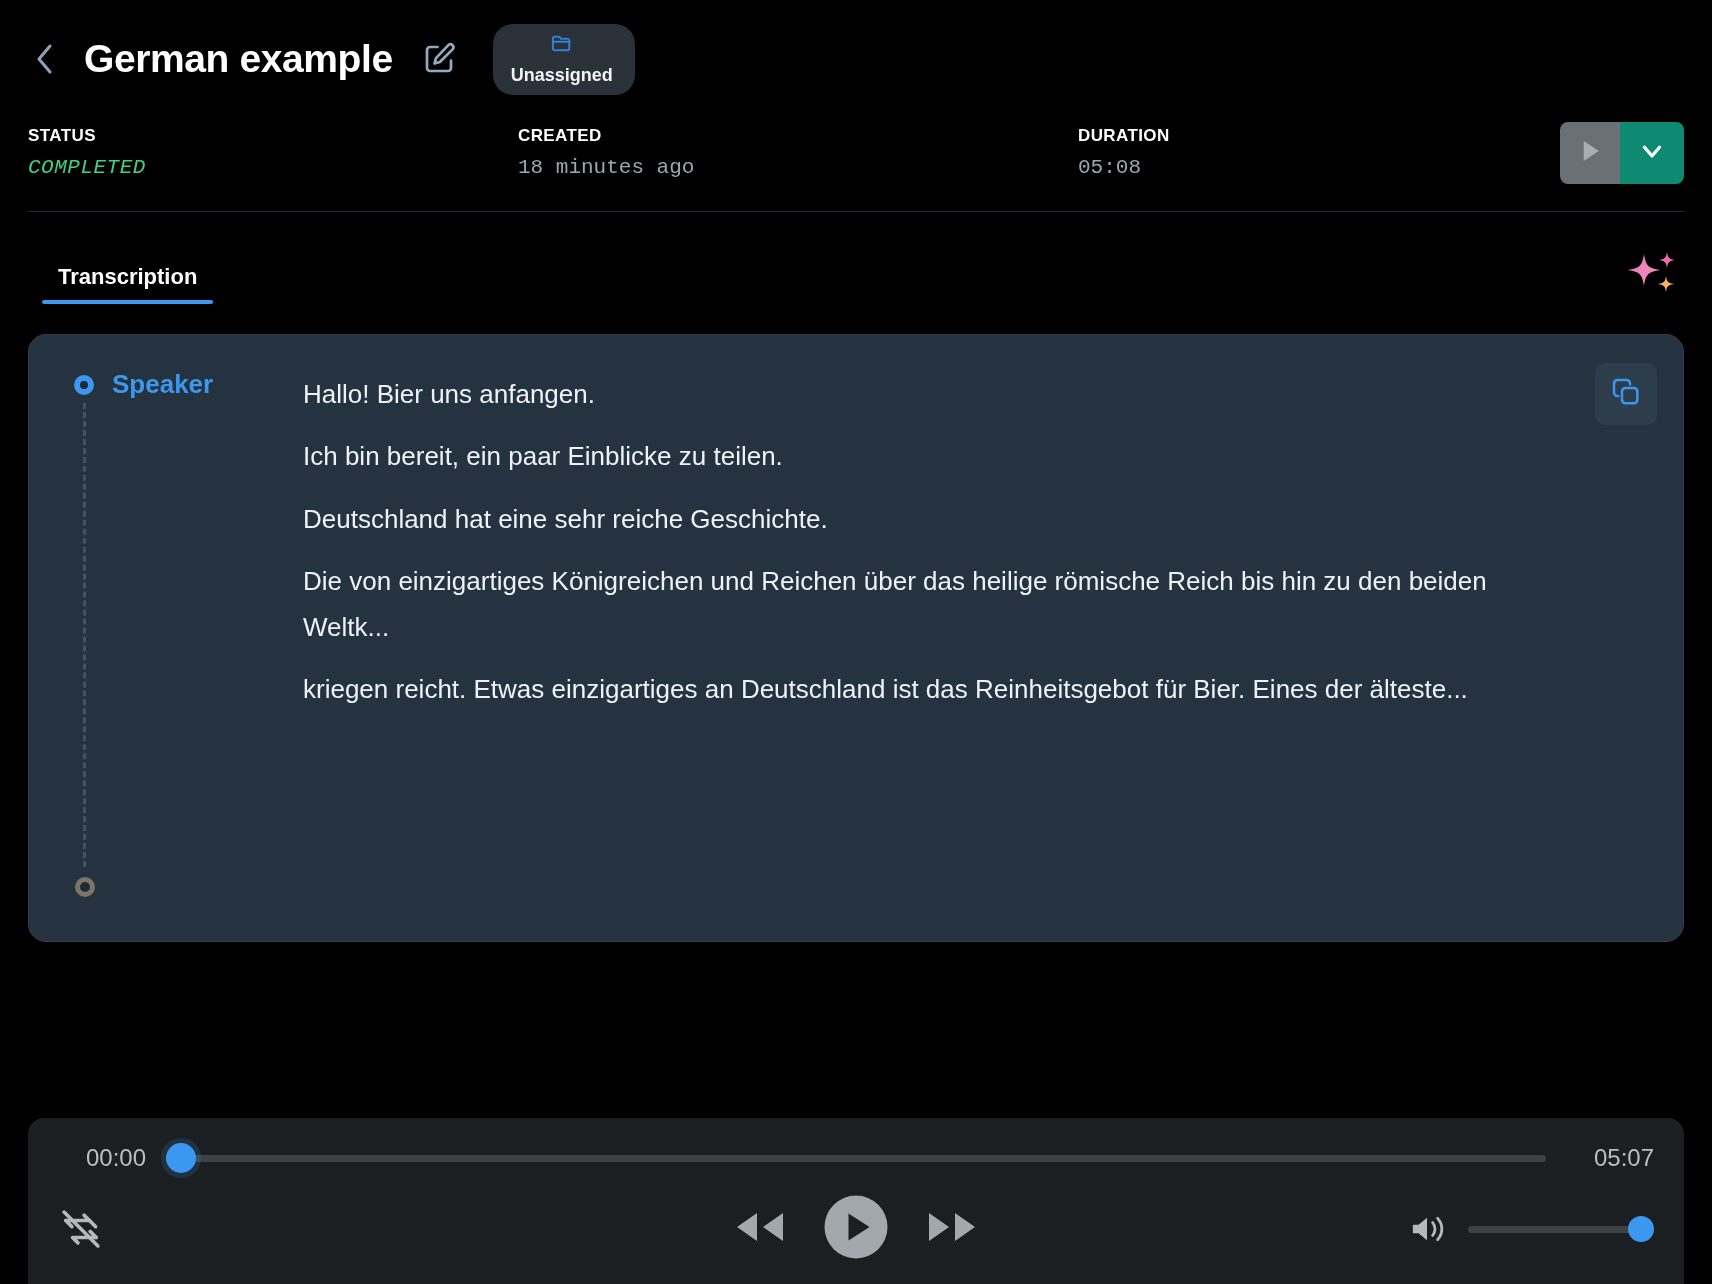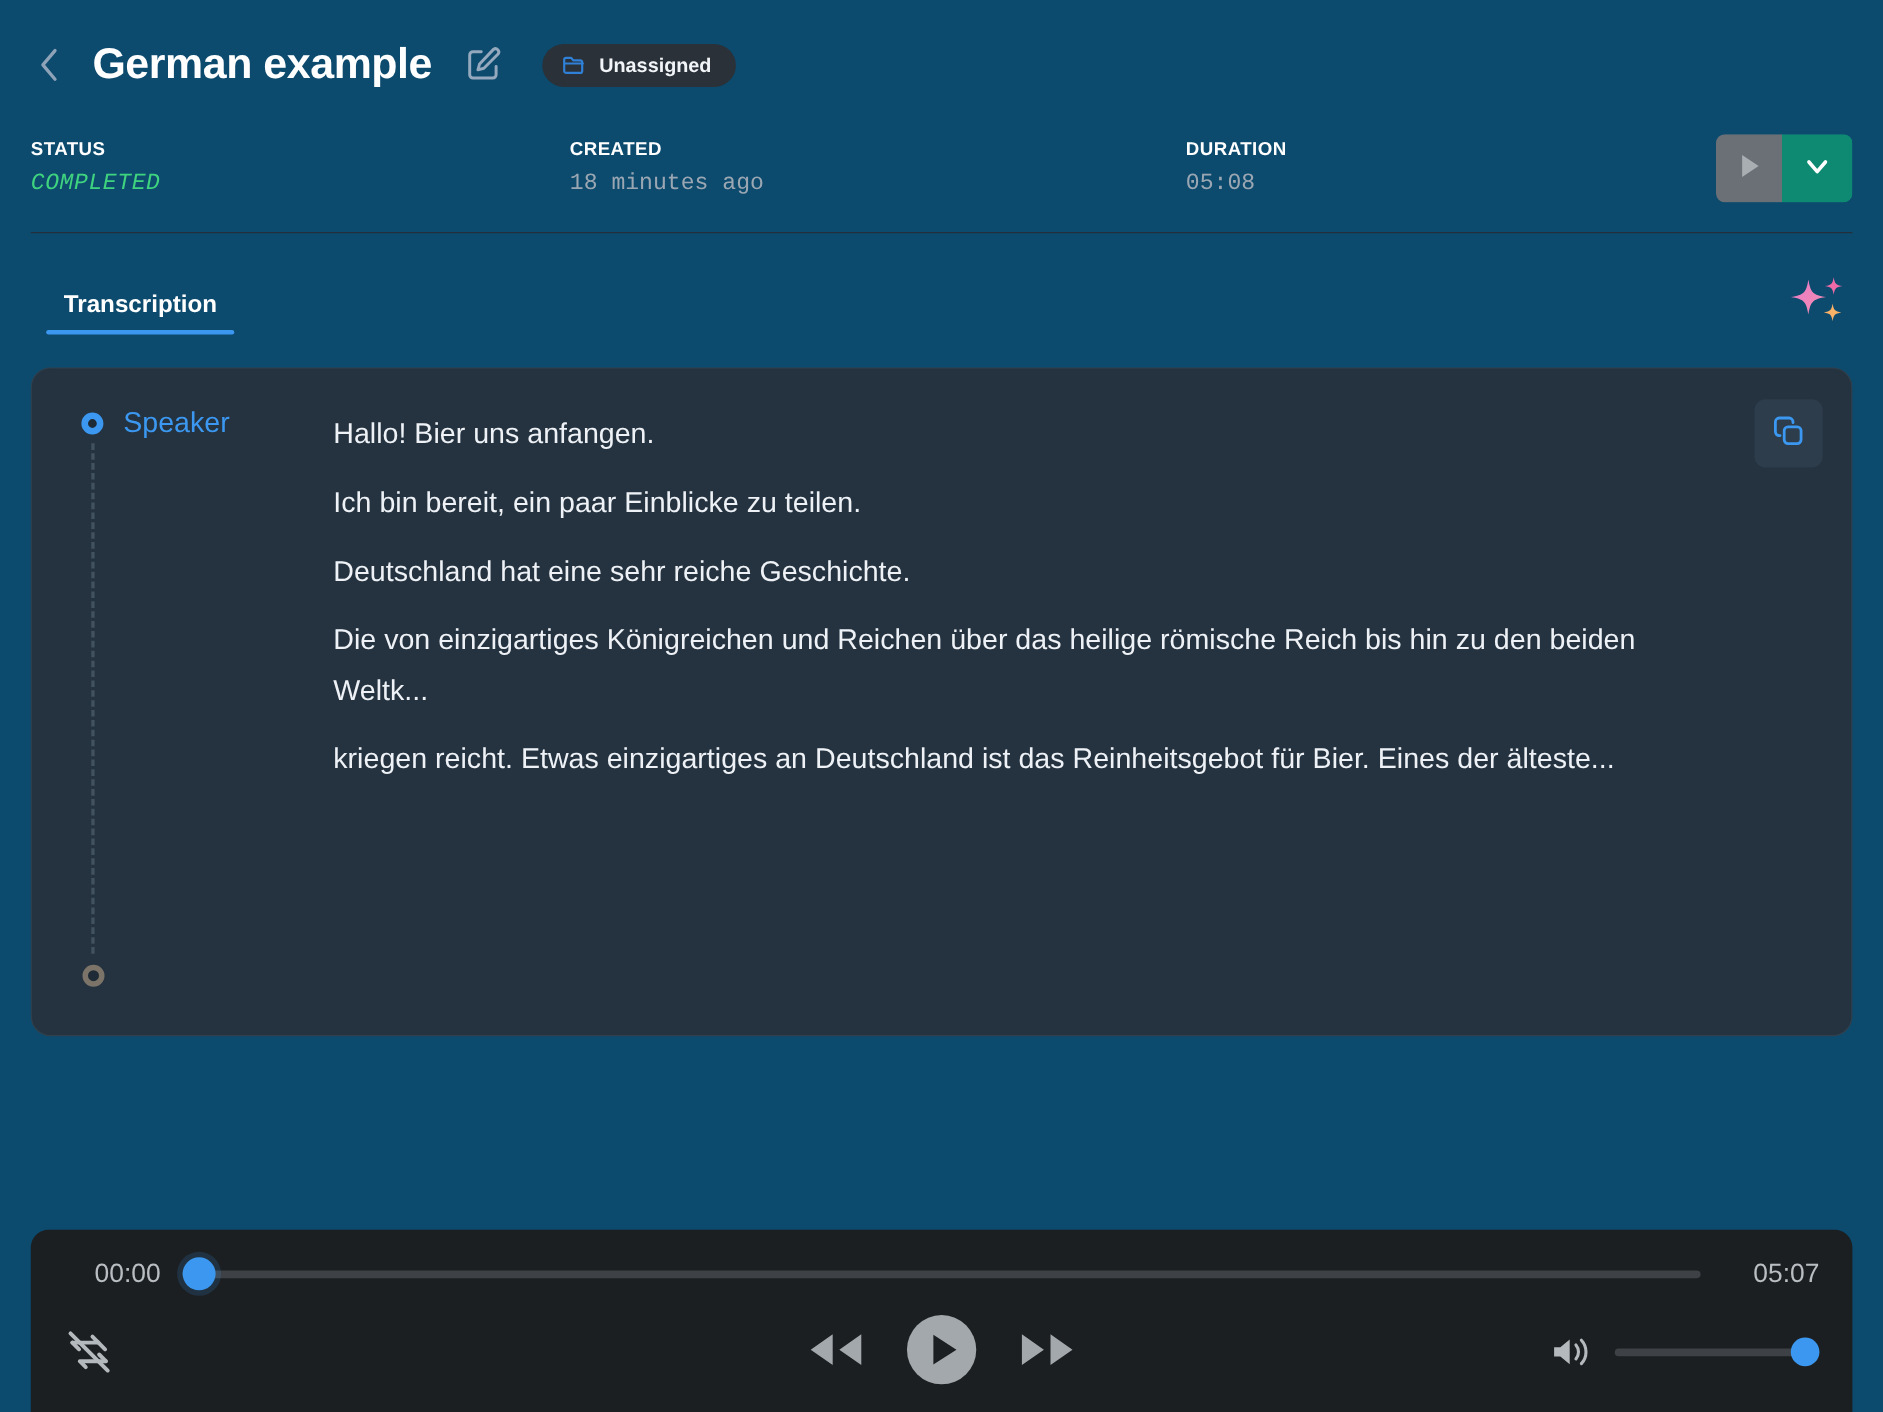--- a/index.html
+++ b/index.html
@@ -2,39 +2,39 @@
 <html><head>
 <meta charset="utf-8">
 <style>
   * { box-sizing: border-box; margin: 0; padding: 0; }
   html, body {
     width: 1712px; height: 1284px;
     background: #131a21;
     font-family: "Liberation Sans", sans-serif;
     overflow: hidden;
   }
-  .page { width: 1712px; height: 1284px; position: relative; background: #0c4a6e; }
+  .page { width: 1712px; height: 1284px; position: relative; background: #000000; }
 
   
   .header { padding: 28px 28px 0 28px; }
   .title-row { display: flex; align-items: center; gap: 22px; height: 62px; }
   .back-btn {
     width: 34px; height: 40px; display: flex; align-items: center; justify-content: center;
     cursor: pointer; color: #8fa3b8;
   }
   .back-btn svg { display: block; }
   .page-title {
     font-size: 39px; font-weight: 700; color: #ffffff; letter-spacing: -0.4px;
     white-space: nowrap;
   }
   .edit-icon { width: 36px; height: 36px; cursor: pointer; color: #94a9bd; margin-left: 6px; }
   .folder-chip {
     display: inline-flex; align-items: center; gap: 12px;
     background: #2a3138; border-radius: 20px; padding: 9px 22px 9px 18px;
-    margin-left: 14px; cursor: pointer;
+    margin-left: 14px; cursor: pointer; flex-direction: column;
   }
   .folder-chip .chip-label { font-size: 18px; font-weight: 700; color: #f2f5f8; white-space: nowrap; }
   .folder-icon { width: 22px; height: 20px; color: #2f80d6; display: block; }
 
   
   .meta-strip {
     display: flex; align-items: flex-start; margin-top: 36px; position: relative;
     padding-bottom: 32px;
   }
   .meta-block { flex: 0 0 auto; }
@@ -90,21 +90,21 @@
     background: #253340; border: 1px solid #31404d; border-radius: 18px;
     min-height: 608px; position: relative; padding: 34px 32px 34px 34px;
     display: flex;
   }
   .speaker-col { width: 240px; flex: 0 0 240px; position: relative; }
   .speaker-head { display: flex; align-items: center; gap: 18px; }
   .speaker-dot {
     width: 20px; height: 20px; border-radius: 50%;
     border: 6px solid #3b97ef; background: #1e2a35; flex: 0 0 20px; margin-left: 11px;
   }
-  .speaker-name { font-size: 26px; font-weight: 400; color: #3b97ef; }
+  .speaker-name { font-size: 26px; font-weight: 700; color: #3b97ef; }
   .speaker-line {
     position: absolute; left: 20px; top: 34px; bottom: 40px; width: 2px;
     border-left: 3px dashed #43525f;
   }
   .speaker-end-dot {
     position: absolute; left: 12px; bottom: 10px;
     width: 20px; height: 20px; border-radius: 50%;
     border: 5px solid #7c7468; background: #1e2a35;
   }
   .lines { flex: 1; padding-top: 2px; padding-right: 120px; }

